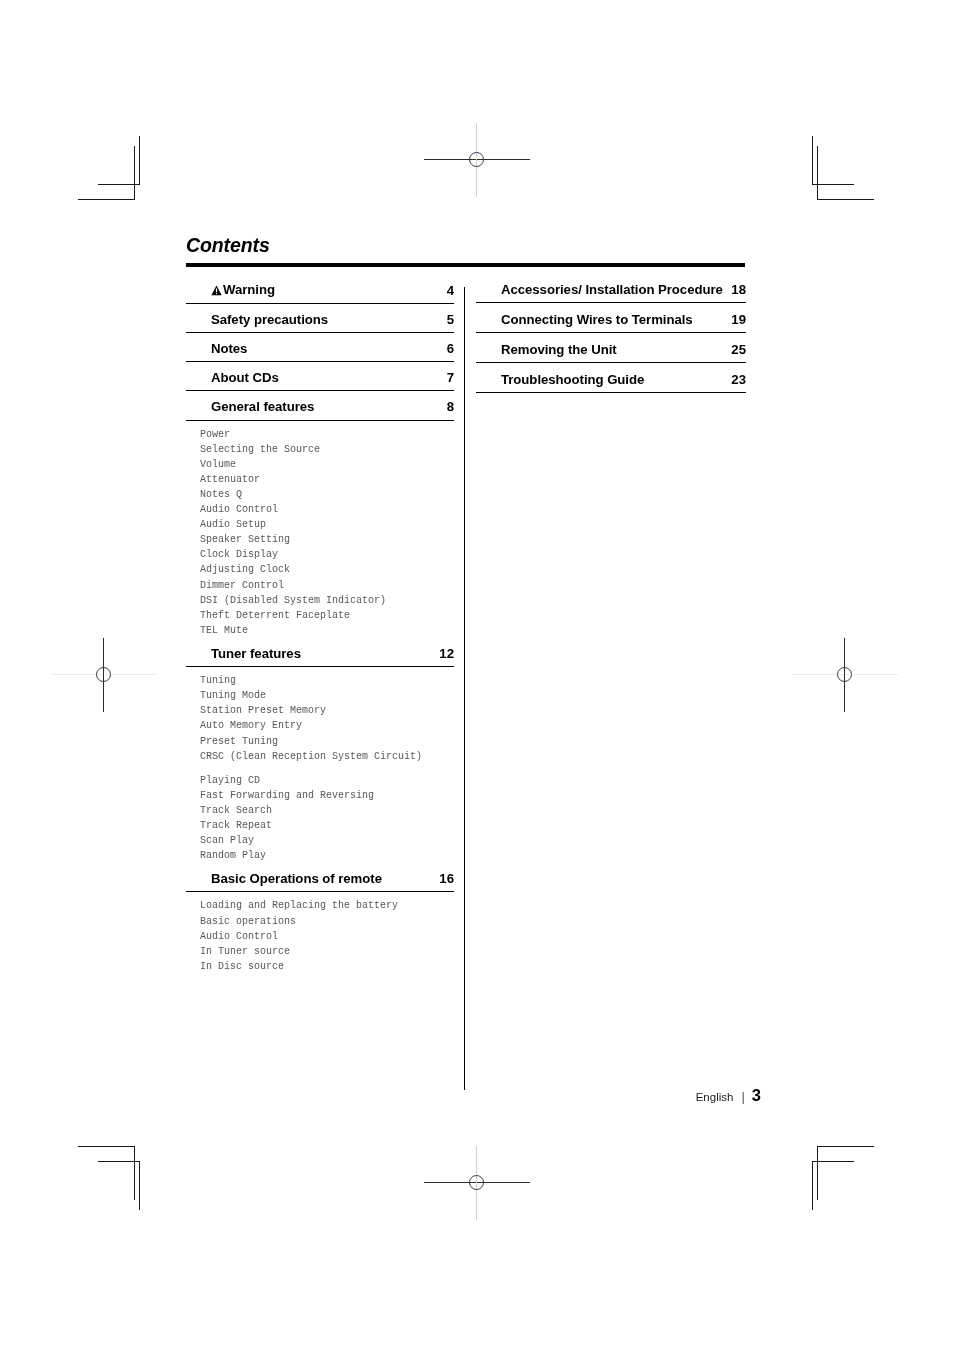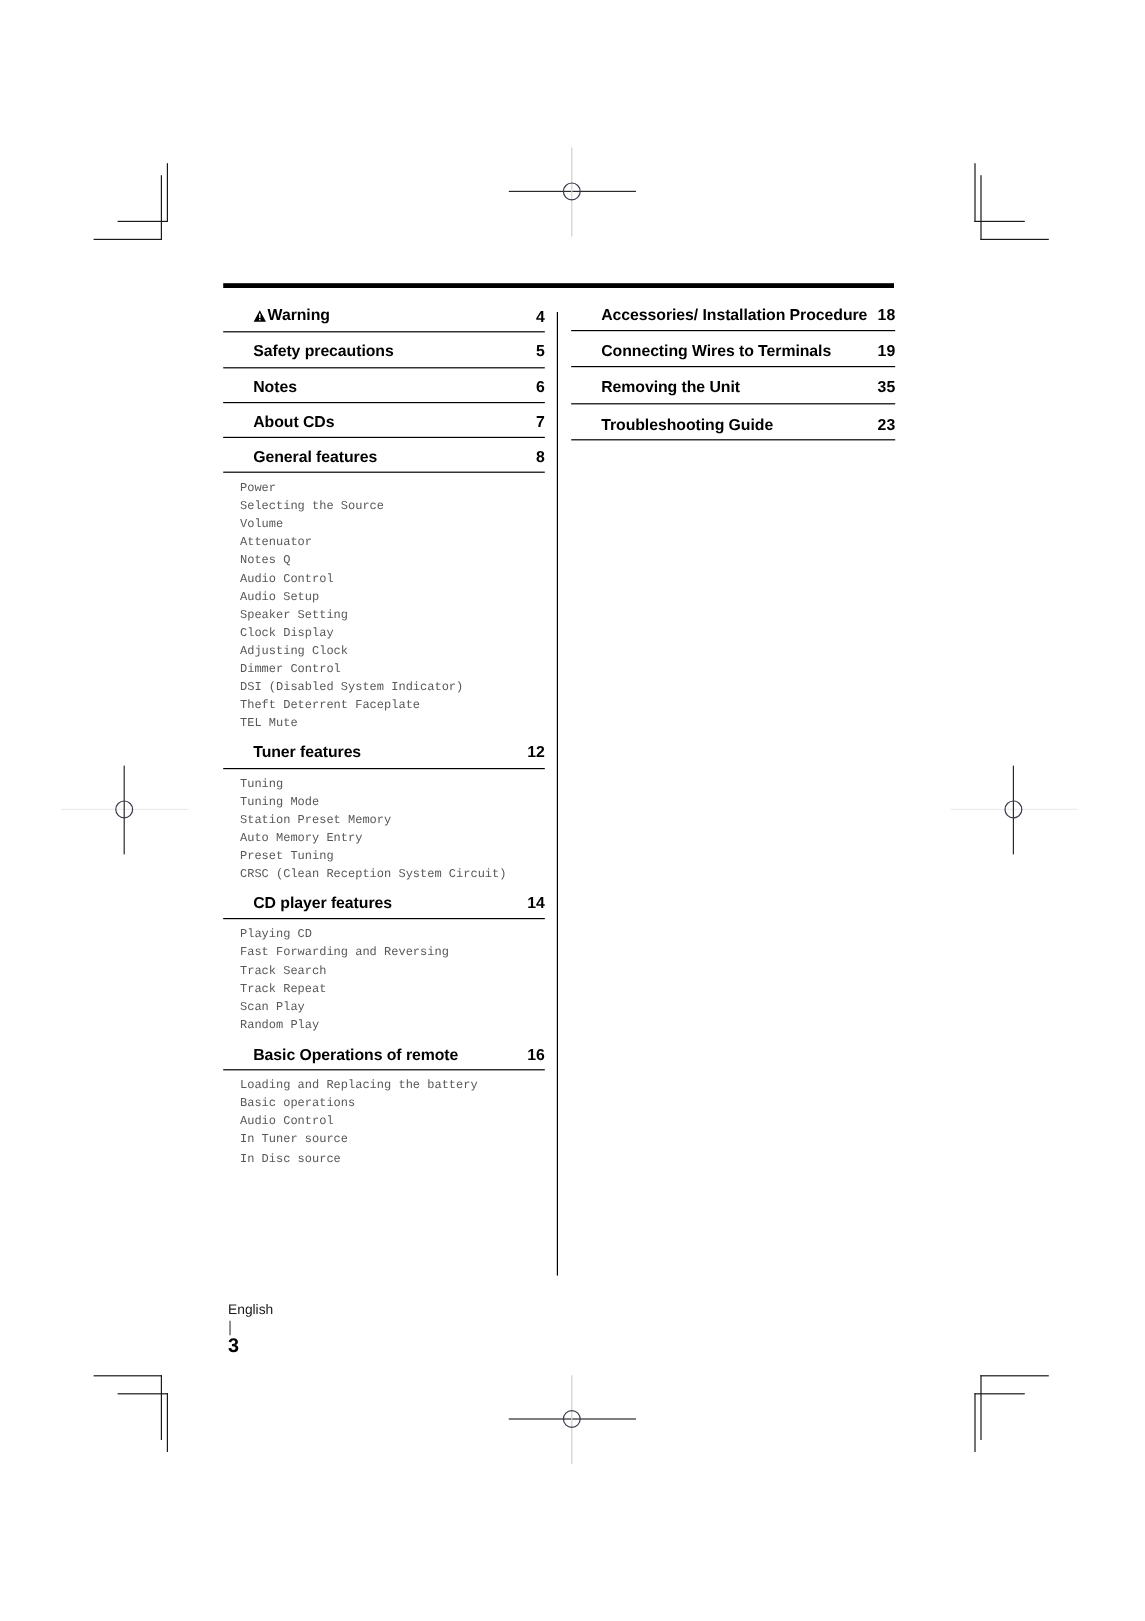--- a/index.html
+++ b/index.html
@@ -139,27 +139,26 @@
     font-family: Liberation Mono, monospace;
   }
   .subs li { white-space: nowrap; }
 
   .section { margin-bottom: 0; }
   .section + .section { margin-top: 9px; }
 
   
   .footer {
     position: absolute;
-    left: 182px;
+    left: 202px;
     top: 1086px;
     width: 559px;
     display: flex;
     justify-content: flex-end;
     align-items: baseline;
-    flex-direction: column;
   }
   .footer .lang {
     font-size: 11.5px;
     color: #1a1a1a;
   }
   .footer .sep {
     font-size: 13px;
     color: #555;
     margin: 0 7px 0 8px;
   }
@@ -219,20 +218,21 @@
 </div>
 
 <div class="reg vert" style="left:828px; top:658px;">
   <div class="lh"></div>
   <div class="lv"></div>
   <div class="circle"></div>
 </div>
 
 <div class="page">
 
+  <h1 class="contents-title">Contents</h1>
   <div class="title-rule"></div>
 
   <div class="columns">
     <div class="col-divider"></div>
 
     <div class="col-left">
 
       <div class="section">
         <div class="entry">
           <span class="label">
@@ -302,24 +302,20 @@
             <li>Tuning</li>
             <li>Tuning Mode</li>
             <li>Station Preset Memory</li>
             <li>Auto Memory Entry</li>
             <li>Preset Tuning</li>
             <li>CRSC (Clean Reception System Circuit)</li>
           </ul>
       </div>
 
       <div class="section">
-        <div class="entry">
-          <span class="label">CD player features</span>
-          <span class="pageno">14</span>
-        </div>
         <ul class="subs">
             <li>Playing CD</li>
             <li>Fast Forwarding and Reversing</li>
             <li>Track Search</li>
             <li>Track Repeat</li>
             <li>Scan Play</li>
             <li>Random Play</li>
           </ul>
       </div>
 
@@ -349,21 +345,21 @@
       </div>
 
       <div class="entry">
         <span class="label">Connecting Wires to Terminals</span>
         <span class="pageno">19</span>
       </div>
 
 
       <div class="entry">
         <span class="label">Removing the Unit</span>
-        <span class="pageno">35</span>
+        <span class="pageno">25</span>
       </div>
 
       <div class="entry">
         <span class="label">Troubleshooting Guide</span>
         <span class="pageno">23</span>
       </div>
 
 
     </div>
   </div>

